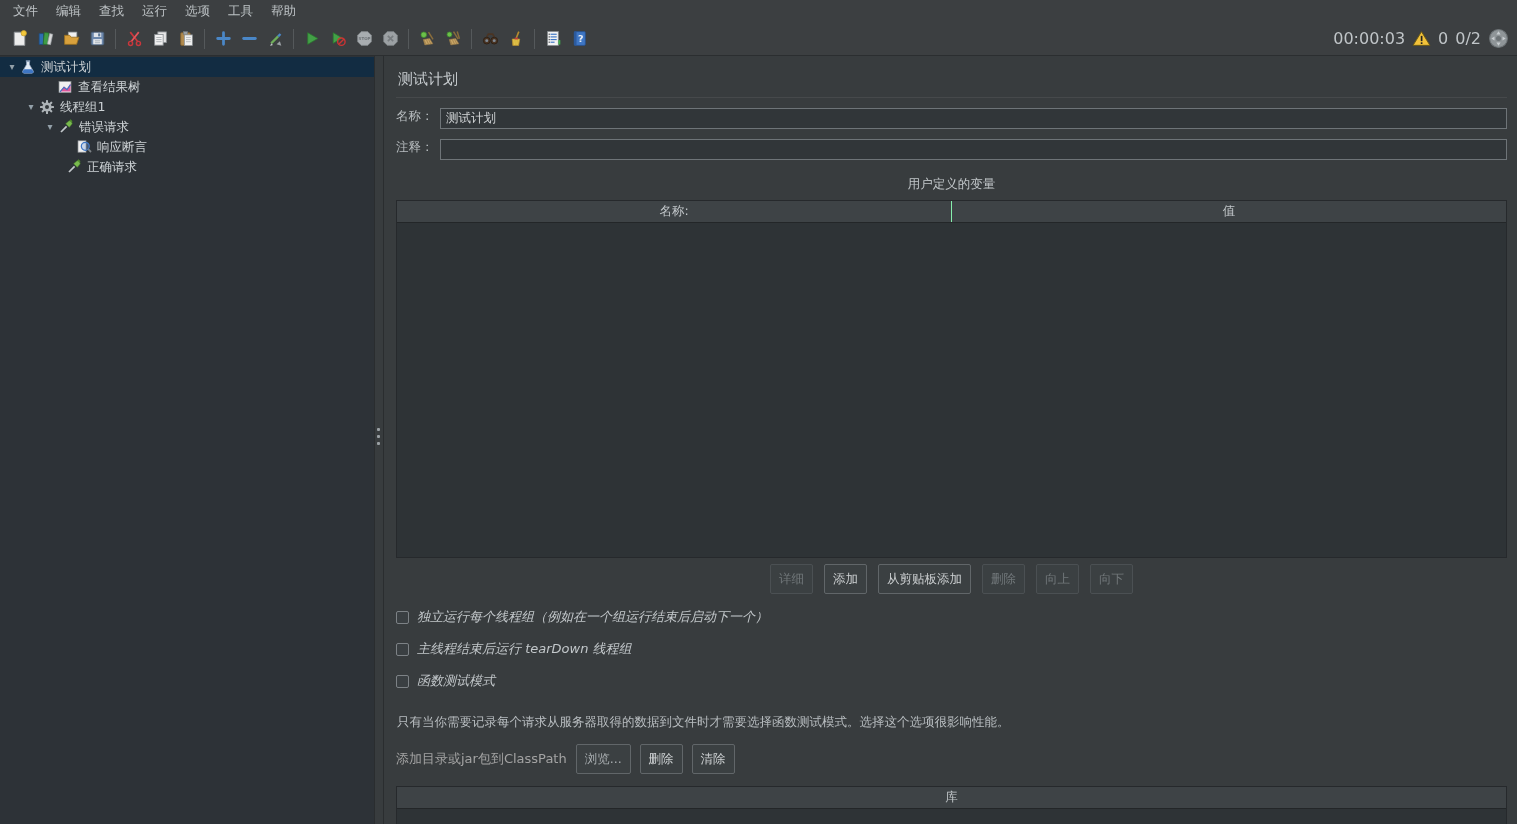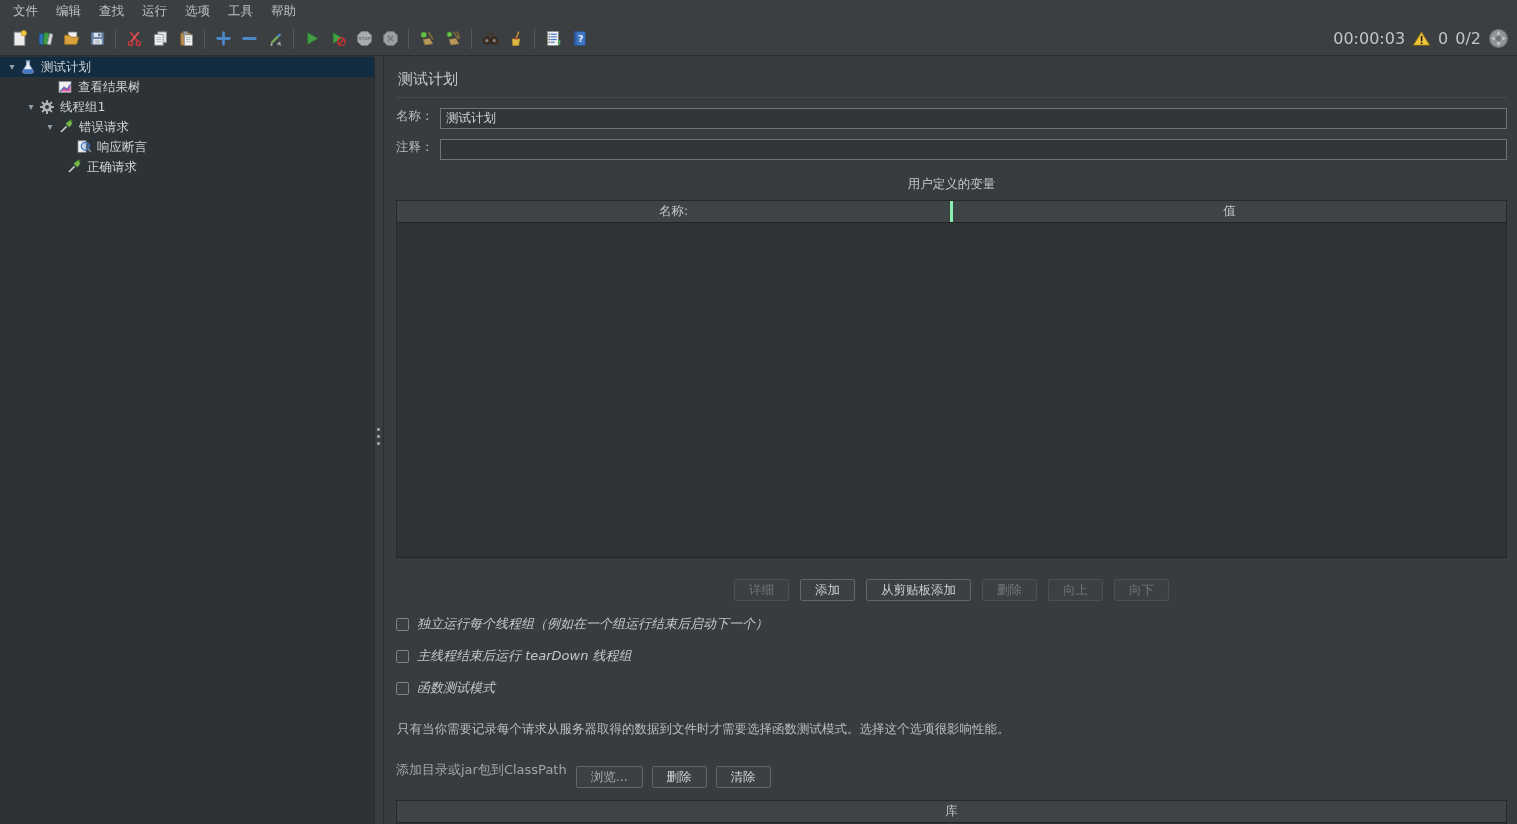--- a/index.html
+++ b/index.html
@@ -47,27 +47,27 @@
   .form-row label { width:44px; color:#b8bdc0; flex:0 0 44px; }
   .form-row input {
     flex:1; height:21px; background:#313639; border:1px solid #6e7478; color:#d2d5d7;
     font-family:inherit; font-size:12.5px; padding:0 5px; outline:none;
   }
 
   .vars-title { text-align:center; margin-top:16px; color:#c2c7ca; }
   .vars-table { margin-top:7px; border:1px solid #26292c; }
   .vars-head { display:flex; height:22px; background:#3e4346; border-bottom:1px solid #232628; }
   .vars-head .col { flex:1; display:flex; align-items:center; justify-content:center; color:#c2c7ca; }
-  .vars-head .col:first-child { border-right:3px solid #86efac; }
+  .vars-head .col:first-child { border-right:1px solid #86efac; }
   .vars-body { height:334px; background:#2e3336; }
 
   .btn-row { display:flex; justify-content:center; gap:11px; margin-top:6px; }
   button.jbtn {
     background:#3b4042; border:1px solid #616669; border-radius:2px; color:#ced1d3;
-    font-family:inherit; font-size:12.5px; padding:3px 14px; height:22px; line-height:1; cursor:pointer;margin-top:15px;
+    font-family:inherit; font-size:12.5px; padding:3px 8px; height:30px; line-height:1; cursor:pointer;
   }
   button.jbtn.disabled { border-color:#4b5053; color:#71777a; pointer-events:none; }
   button.jbtn.dim { color:#a9aeb1; }
 
   .check-row { display:flex; align-items:center; margin-top:14px; gap:8px; }
   .check-row:first-of-type { margin-top:20px; }
   .checkbox { width:13px; height:13px; background:#3a3f42; border:1px solid #7d8286; border-radius:2px; flex:0 0 13px; }
   .check-label { color:#c3c8cb; font-size:13px;font-style:italic; }
 
   .note { margin-top:24px; color:#b9bec1; padding-left:1px; }

